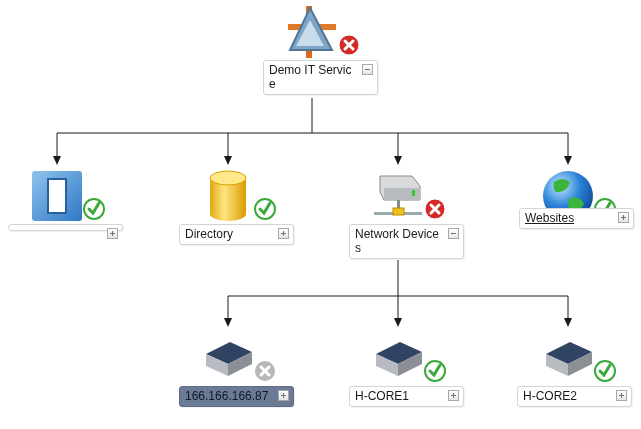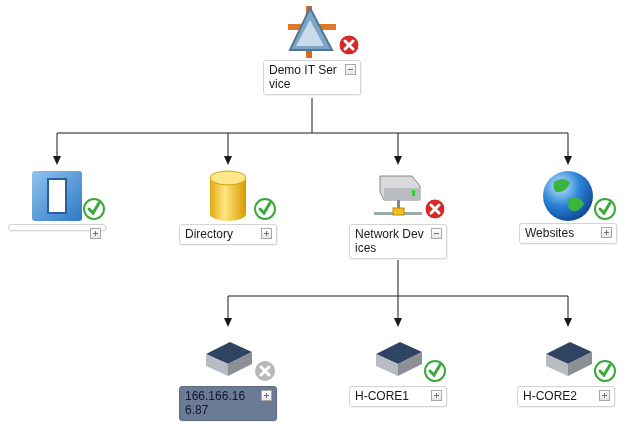--- a/index.html
+++ b/index.html
@@ -6,21 +6,21 @@
   body {
     width: 641px; height: 429px; background: #ffffff;
     position: relative; overflow: hidden;
     font-family: "Liberation Sans", sans-serif;
   }
   #connectors { position: absolute; left: 0; top: 0; width: 641px; height: 429px; }
   .node { position: absolute; }
   .icon-wrap { position: absolute; width: 56px; height: 56px; }
   .status { position: absolute; width: 22px; height: 22px; }
   .label-box {
-    position: absolute; width: 98px; box-sizing: border-box;
+    position: absolute; width: 115px; box-sizing: border-box;
     border: 1px solid #d4d4d4; border-radius: 3px; background: #fff;
     padding: 2px 22px 3px 5px; font-size: 12px; line-height: 14px; color: #1a1a1a;
     box-shadow: 1px 1px 1px rgba(0,0,0,0.06);
   }
   .label-box.selected { background: #6c7b95; border-color: #5e6b84; color: #0f172a; }
   .toggle {
     position: absolute; right: 4px; top: 3px; width: 11px; height: 11px;
     border: 1px solid #a8a8a8; background: linear-gradient(#ffffff, #e6e6e6);
     box-sizing: border-box; cursor: pointer;
   }
@@ -124,21 +124,21 @@
               <stop offset="1" stop-color="#0c3f8a"></stop>
             </radialGradient>
           </defs>
           <circle cx="28" cy="28" r="25" fill="url(#gg)"></circle>
           <path d="M14 14 q8 -6 16 0 q-2 8 -10 10 q-8 2 -6 -10z M30 30 q10 -2 14 6 q-6 10 -14 6 q-4 -6 0 -12z" fill="#3bb43b"></path>
         </svg></div>
       <div class="status" style="left: 594px; top: 198px;"><svg viewBox="0 0 22 22" width="22" height="22">
           <circle cx="11" cy="11" r="10" fill="#fff" stroke="#3aa83a" stroke-width="2"></circle>
           <path d="M6 11 L10 15 L16 5" stroke="#3aa83a" stroke-width="3" fill="none" stroke-linecap="round"></path>
         </svg></div>
-      <div class="label-box" style="left: 519px; top: 223px;"><span style="word-break: break-all;">Websites</span><span class="toggle plus"></span></div>
+      <div class="label-box" style="left: 519px; top: 208px; text-decoration: underline;"><span style="word-break: break-all;">Websites</span><span class="toggle plus"></span></div>
     </div>
     <div class="node">
       <div class="icon-wrap" style="left: 200px; top: 330px;"><svg viewBox="0 0 56 56" width="56" height="56">
           <polygon points="6,24 30,12 52,22 28,34" fill="#2f4462"></polygon>
           <polygon points="6,24 28,34 28,46 6,36" fill="#b8bcc2"></polygon>
           <polygon points="28,34 52,22 52,34 28,46" fill="#8c9096"></polygon>
         </svg></div>
       <div class="status" style="left: 254px; top: 360px;"><svg viewBox="0 0 22 22" width="22" height="22">
           <circle cx="11" cy="11" r="10" fill="#b8b8b8"></circle>
           <path d="M7 7 L15 15 M15 7 L7 15" stroke="#fff" stroke-width="3" stroke-linecap="round"></path>

